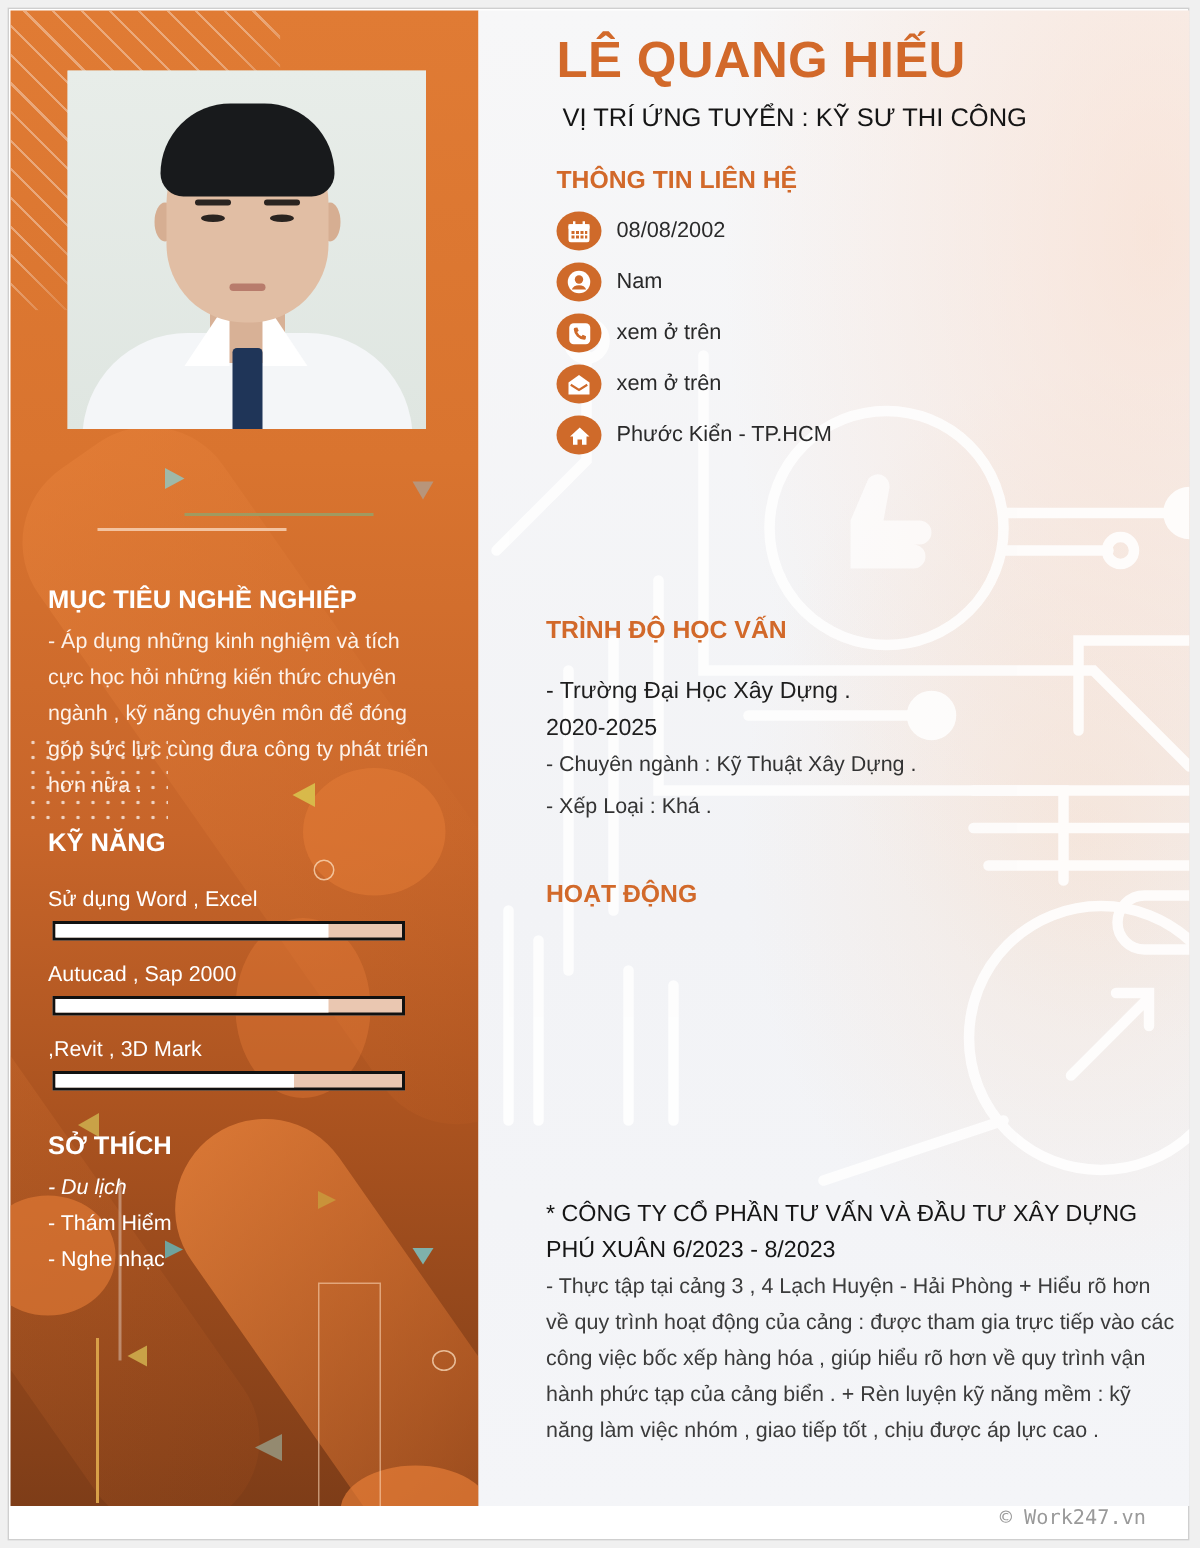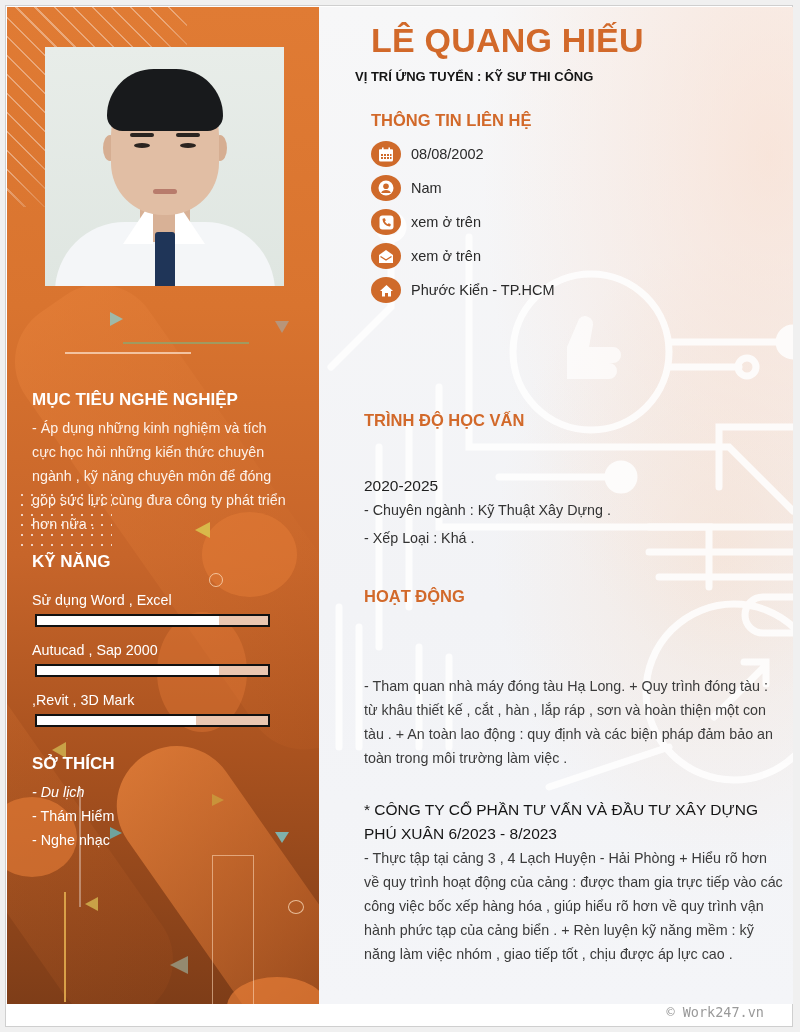--- a/index.html
+++ b/index.html
@@ -75,21 +75,21 @@
     background:
       radial-gradient(ellipse at 95% 15%, rgba(250,215,195,0.55), transparent 45%),
       radial-gradient(ellipse at 85% 55%, rgba(245,225,210,0.6), transparent 40%),
       linear-gradient(180deg, #f7f7f8, #f2f3f6 60%, #f4f5f8);
   }
   .circuit { position: absolute; left: 0; top: 0; width: 474px; height: 997px; }
 
   .name {
     position: absolute; left: 52px; top: 14px; color: #d2692a; font-weight: bold; font-size: 34px; letter-spacing: 0.2px;
   }
-  .position { position: absolute; left: 36px; top: 62px; color: #151515; font-weight: bold; font-size: 13px; }
+  .position { position: absolute; left: 56px; top: 62px; color: #151515; font-weight: normal; font-size: 17px; }
   .m-section { position: absolute; color: #d2692a; font-weight: bold; font-size: 16.5px; }
   .contact-row { position: absolute; left: 52px; height: 28px; display: flex; align-items: center; text-align: center; }
   .contact-icon {
     width: 30px; height: 26px; border-radius: 50%; background: #cf6a2a;
     display: flex; align-items: center; justify-content: center;
   }
   .contact-text { margin-left: 10px; color: #2a2a2a; font-size: 14.5px; }
 
   .edu-line { position: absolute; left: 45px; color: #1e1e1e; font-size: 15.5px; }
   .edu-line.small { font-size: 14.3px; color: #333; }
@@ -267,26 +267,26 @@
     <div class="contact-row" style="top:269px;">
       <div class="contact-icon">
         <svg width="15" height="13" viewBox="0 0 15 13">
             <path d="M7.5 1 L14 7 H12 V12.5 H9 V9 H6 V12.5 H3 V7 H1 Z" fill="#fff"></path>
           </svg>
       </div>
       <span class="contact-text">Phước Kiển - TP.HCM</span>
     </div>
 
     <div class="m-section" style="left:45px;top:404px;">TRÌNH ĐỘ HỌC VẤN</div>
+    <div class="edu-line" style="top:445px;">- Trường Đại Học Xây Dựng .</div>
     <div class="edu-line" style="top:470px;">2020-2025</div>
     <div class="edu-line small" style="top:495px;">- Chuyên ngành : Kỹ Thuật Xây Dựng .</div>
     <div class="edu-line small" style="top:523px;">- Xếp Loại : Khá .</div>
 
     <div class="m-section" style="left:45px;top:580px;">HOẠT ĐỘNG</div>
 
-    <div class="act-body" style="top:667px;">- Tham quan nhà máy đóng tàu Hạ Long. + Quy trình đóng tàu : từ khâu thiết kế , cắt , hàn , lắp ráp , sơn và hoàn thiện một con tàu . + An toàn lao động : quy định và các biện pháp đảm bảo an toàn trong môi trường làm việc .</div>
 
     <div class="act-title" style="top:791px;">* CÔNG TY CỔ PHẦN TƯ VẤN VÀ ĐẦU TƯ XÂY DỰNG PHÚ XUÂN  6/2023 - 8/2023</div>
     <div class="act-body" style="top:839px;">- Thực tập tại cảng 3 , 4 Lạch Huyện - Hải Phòng + Hiểu rõ hơn về quy trình hoạt động của cảng : được tham gia trực tiếp vào các công việc bốc xếp hàng hóa , giúp hiểu rõ hơn về quy trình vận hành phức tạp của cảng biển . + Rèn luyện kỹ năng mềm : kỹ năng làm việc nhóm , giao tiếp tốt , chịu được áp lực cao .</div>
   </div>
 
   <div class="footer">© Work247.vn</div>
 </div>
 
 </body></html>

